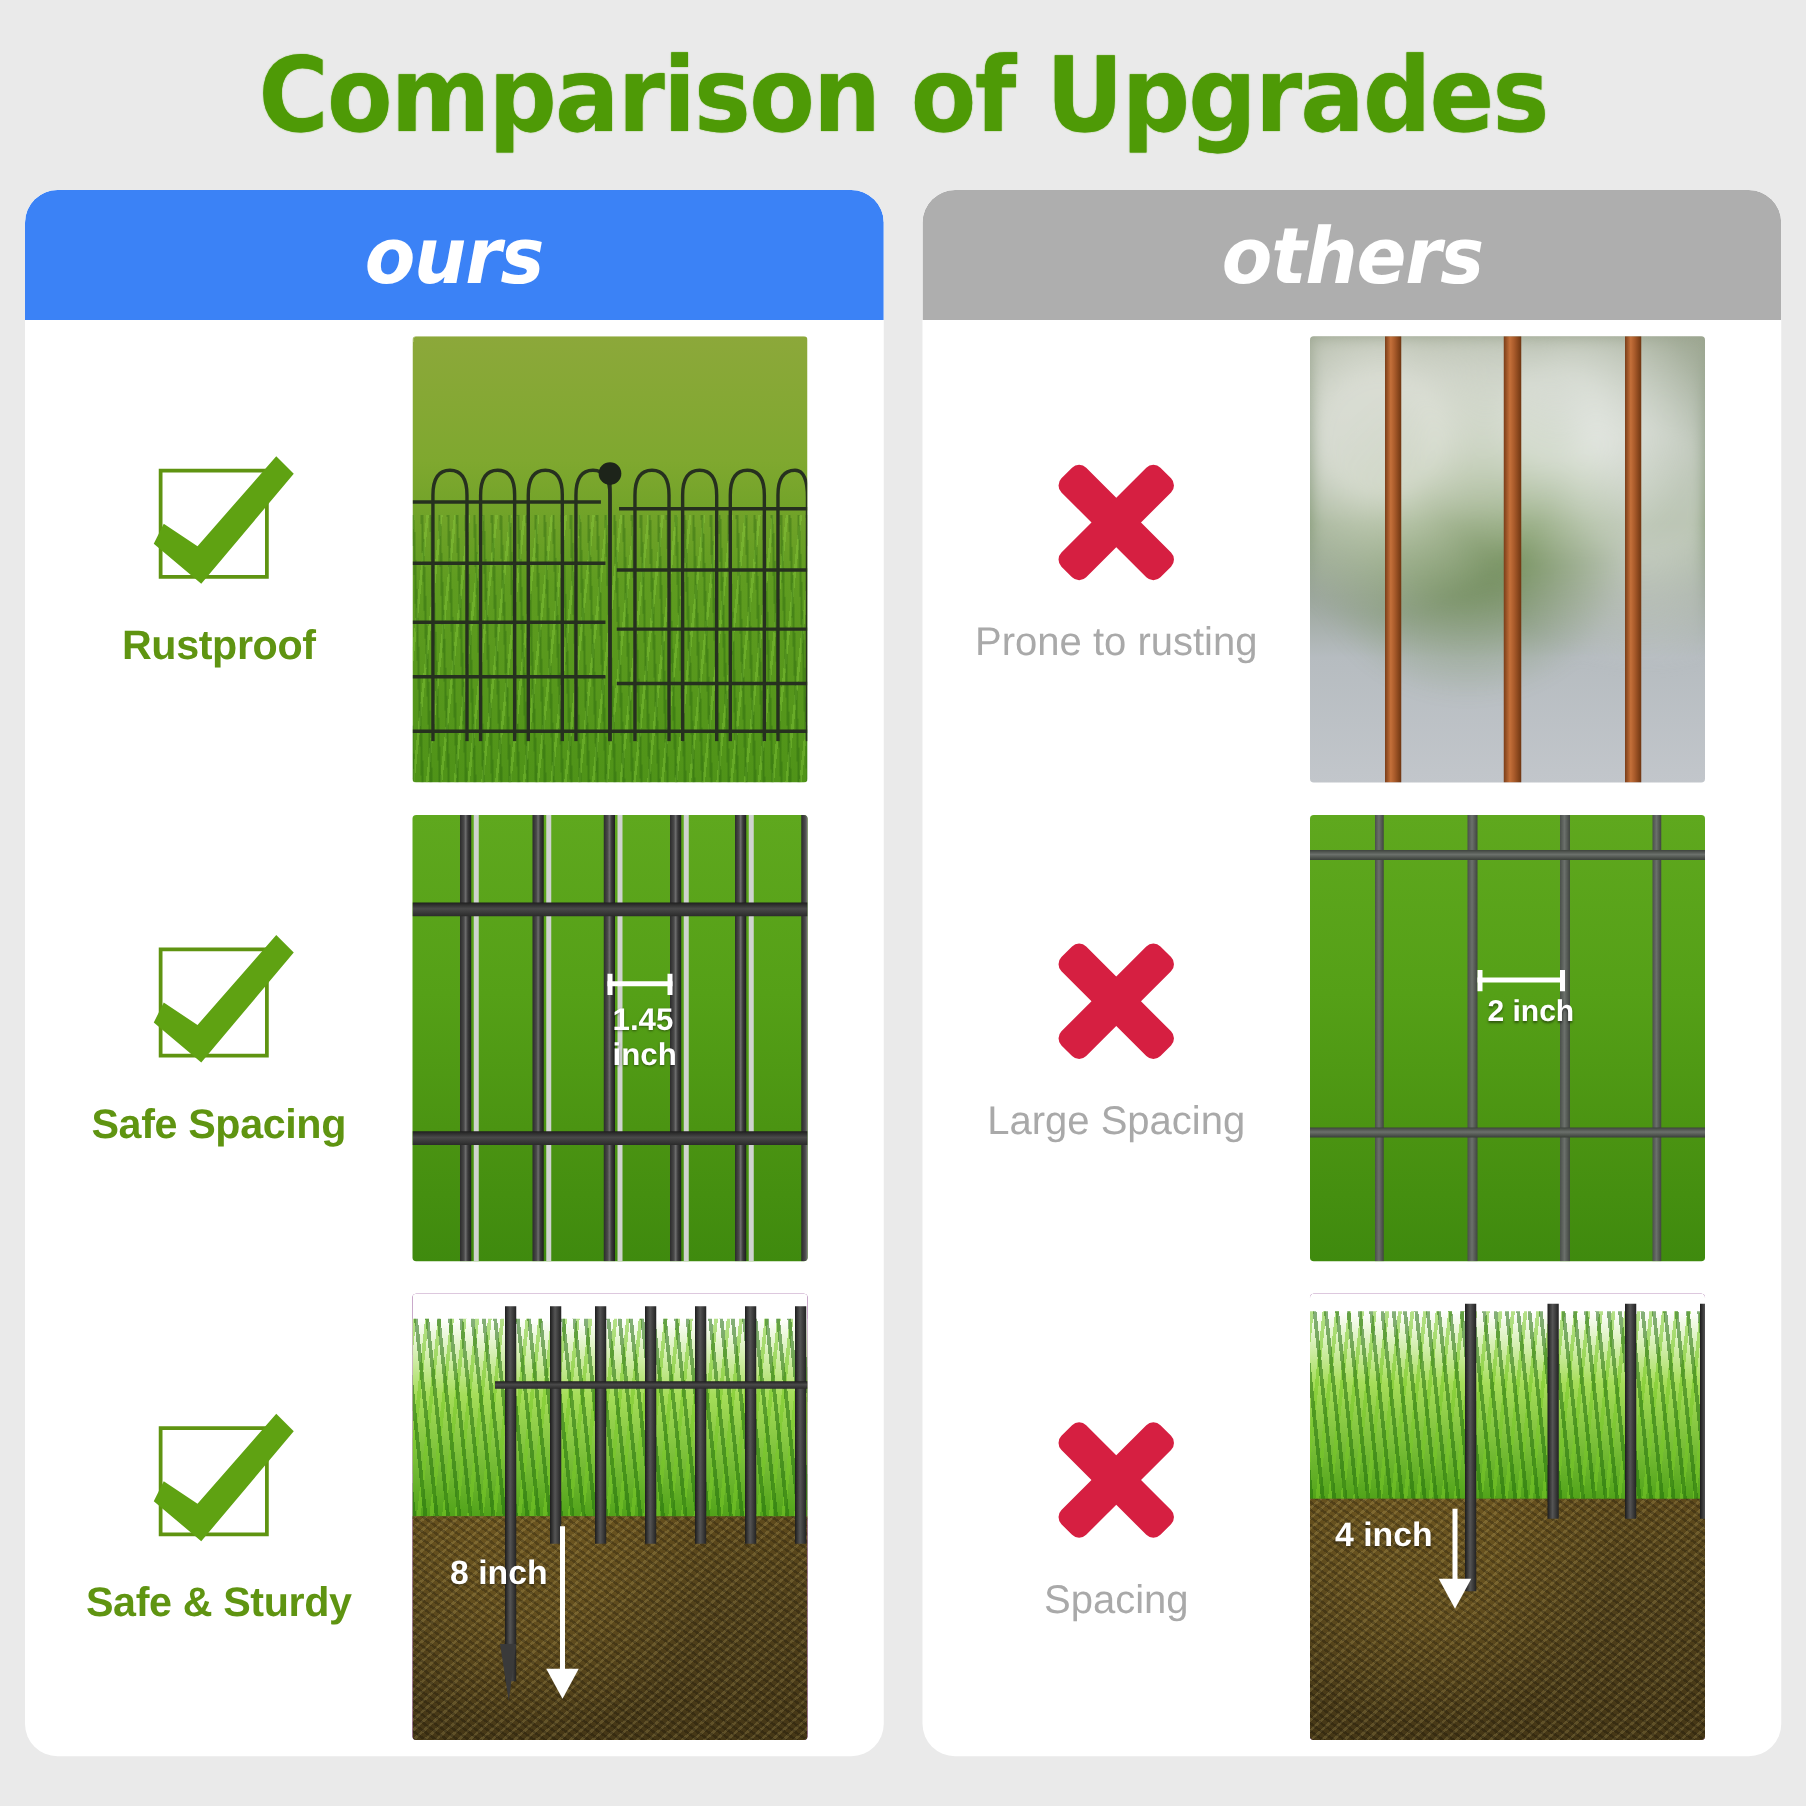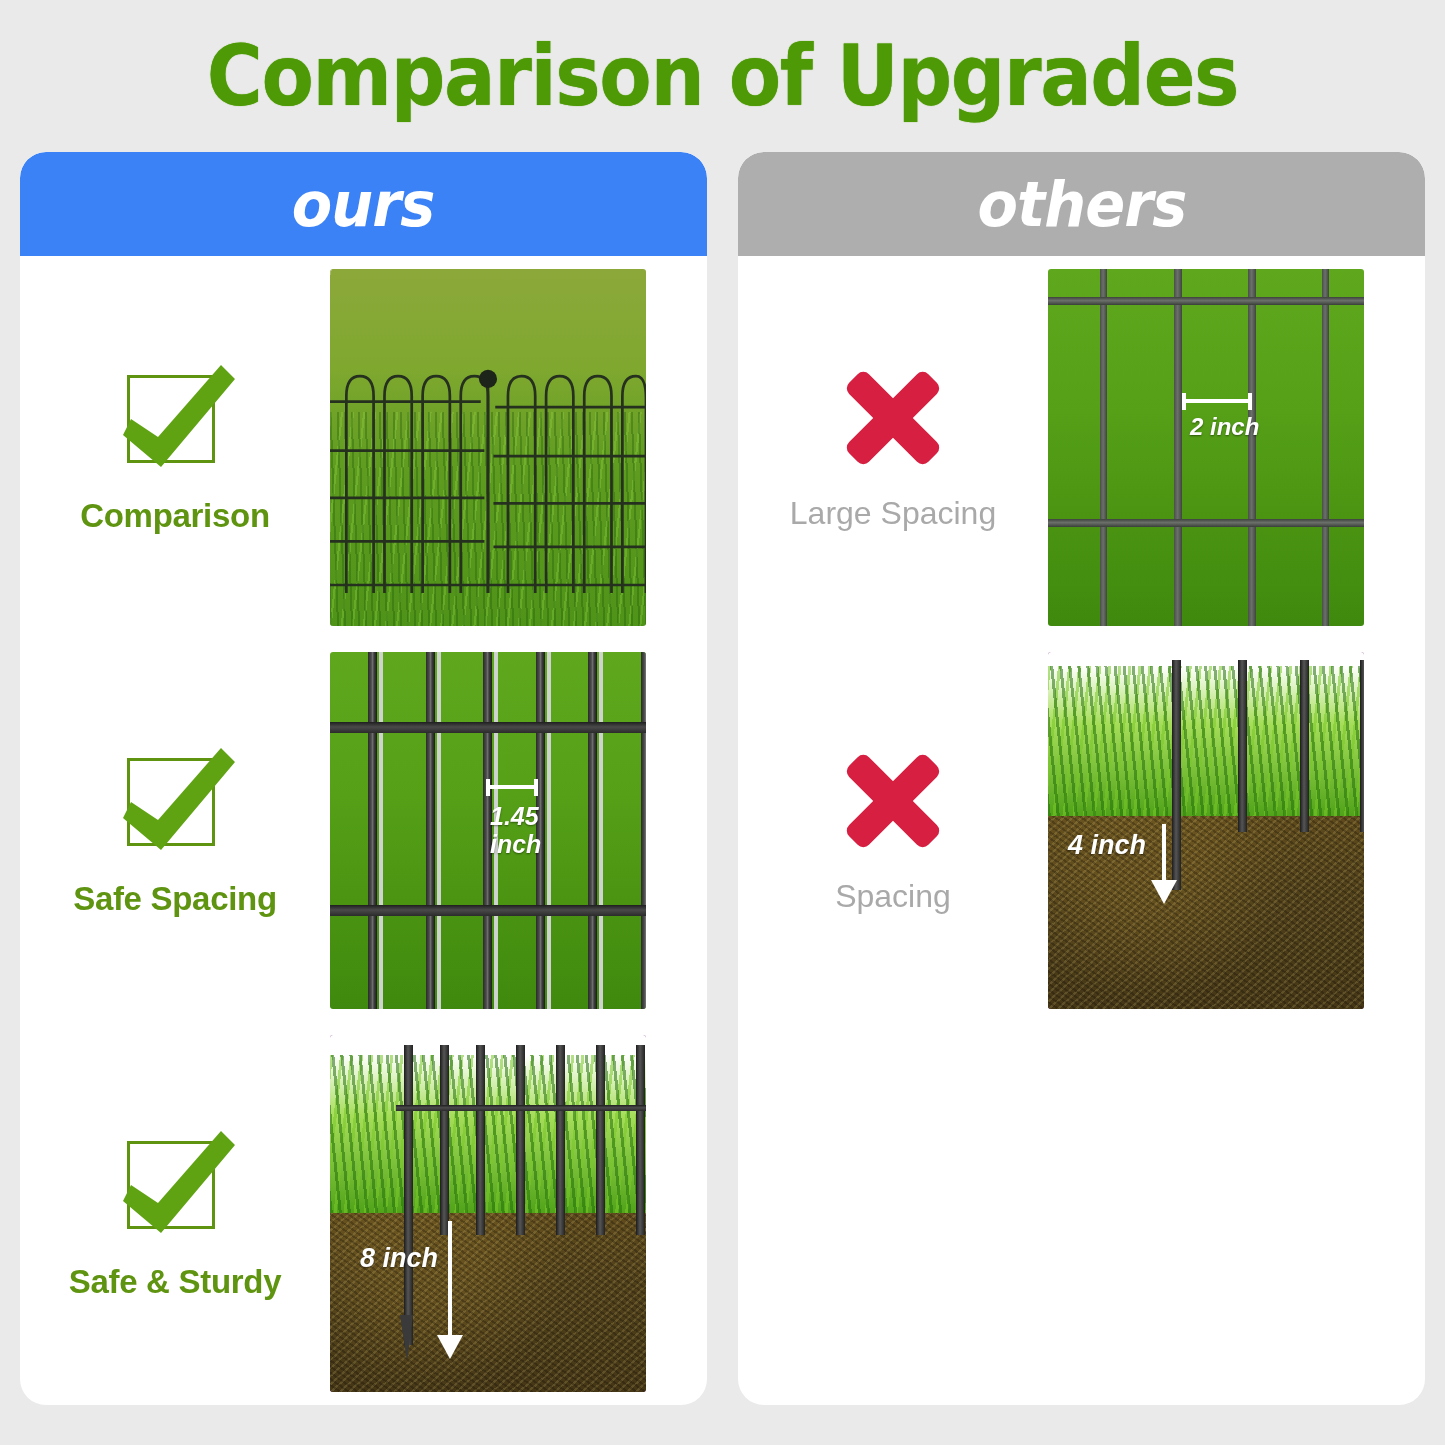--- a/index.html
+++ b/index.html
@@ -60,21 +60,20 @@
   .feature { width: 310px; display: flex; flex-direction: column;
              align-items: center; justify-content: center; }
   .media  { width: 377px; display: flex; align-items: center; justify-content: flex-start; }
 
   
   .photo {
     width: 316px; height: 357px;
     border-radius: 3px;
     position: relative; overflow: hidden;
     background: #6aa121;
-    font-style: italic;
   }
 
   
   .check-wrap { position: relative; width: 132px; height: 120px; margin-bottom: 16px; }
   .check-box {
     position: absolute; left: 18px; top: 14px;
     width: 88px; height: 88px;
     border: 3px solid #5f9411;
     background: transparent;
   }
@@ -202,21 +201,21 @@
     <div class="rows">
 
       <div class="row">
         <div class="feature">
           <div class="check-wrap">
             <div class="check-box"></div>
             <svg class="check-mark" viewBox="0 0 132 120">
               <polygon points="22,58 14,74 52,106 126,18 112,4 49,76" fill="#5fa212"></polygon>
             </svg>
           </div>
-          <div class="feature-label">Comparison</div>
+          <div class="feature-label">Rustproof</div>
         </div>
         <div class="media">
           <div class="photo ph-rain-grass">
             <div class="blades"></div>
             <svg class="arch-fence" viewBox="0 0 348 357">
               <g stroke="#26301f" stroke-width="3" fill="none">
                 <path d="M18 357 L18 140 Q18 118 33 118 Q48 118 48 140 L48 357"></path>
                 <path d="M60 357 L60 140 Q60 118 75 118 Q90 118 90 140 L90 357"></path>
                 <path d="M102 357 L102 140 Q102 118 117 118 Q132 118 132 140 L132 357"></path>
                 <path d="M144 357 L144 140 Q144 118 159 118 Q174 118 174 140 L174 357"></path>
@@ -314,20 +313,43 @@
     </div>
   </div>
 
   <div class="card right">
     <div class="card-header">
       <span class="card-header-text">others</span>
     </div>
 
     <div class="rows">
 
+      <div class="row">
+        <div class="feature">
+          <div class="x-wrap">
+            <div class="x-bar a"></div>
+              <div class="x-bar b"></div>
+          </div>
+          <div class="feature-label-gray">Prone to rusting</div>
+        </div>
+        <div class="media">
+          <div class="photo ph-rust">
+            <div class="bg-blur"></div>
+            <div class="rust-grid">
+              <div class="rust-v" style="left:60px;top:0;bottom:0;width:13px"></div>
+              <div class="rust-v" style="left:155px;top:0;bottom:0;width:14px"></div>
+              <div class="rust-v" style="left:252px;top:0;bottom:0;width:13px"></div>
+              <div class="rust-h" style="top:32px;height:12px"></div>
+              <div class="rust-h" style="top:126px;height:12px"></div>
+              <div class="rust-h" style="top:222px;height:12px"></div>
+              <div class="rust-h" style="top:320px;height:12px"></div>
+            </div>
+          </div>
+        </div>
+      </div>
 
       <div class="row">
         <div class="feature">
           <div class="x-wrap">
             <div class="x-bar a"></div>
               <div class="x-bar b"></div>
           </div>
           <div class="feature-label-gray">Large Spacing</div>
         </div>
         <div class="media">

